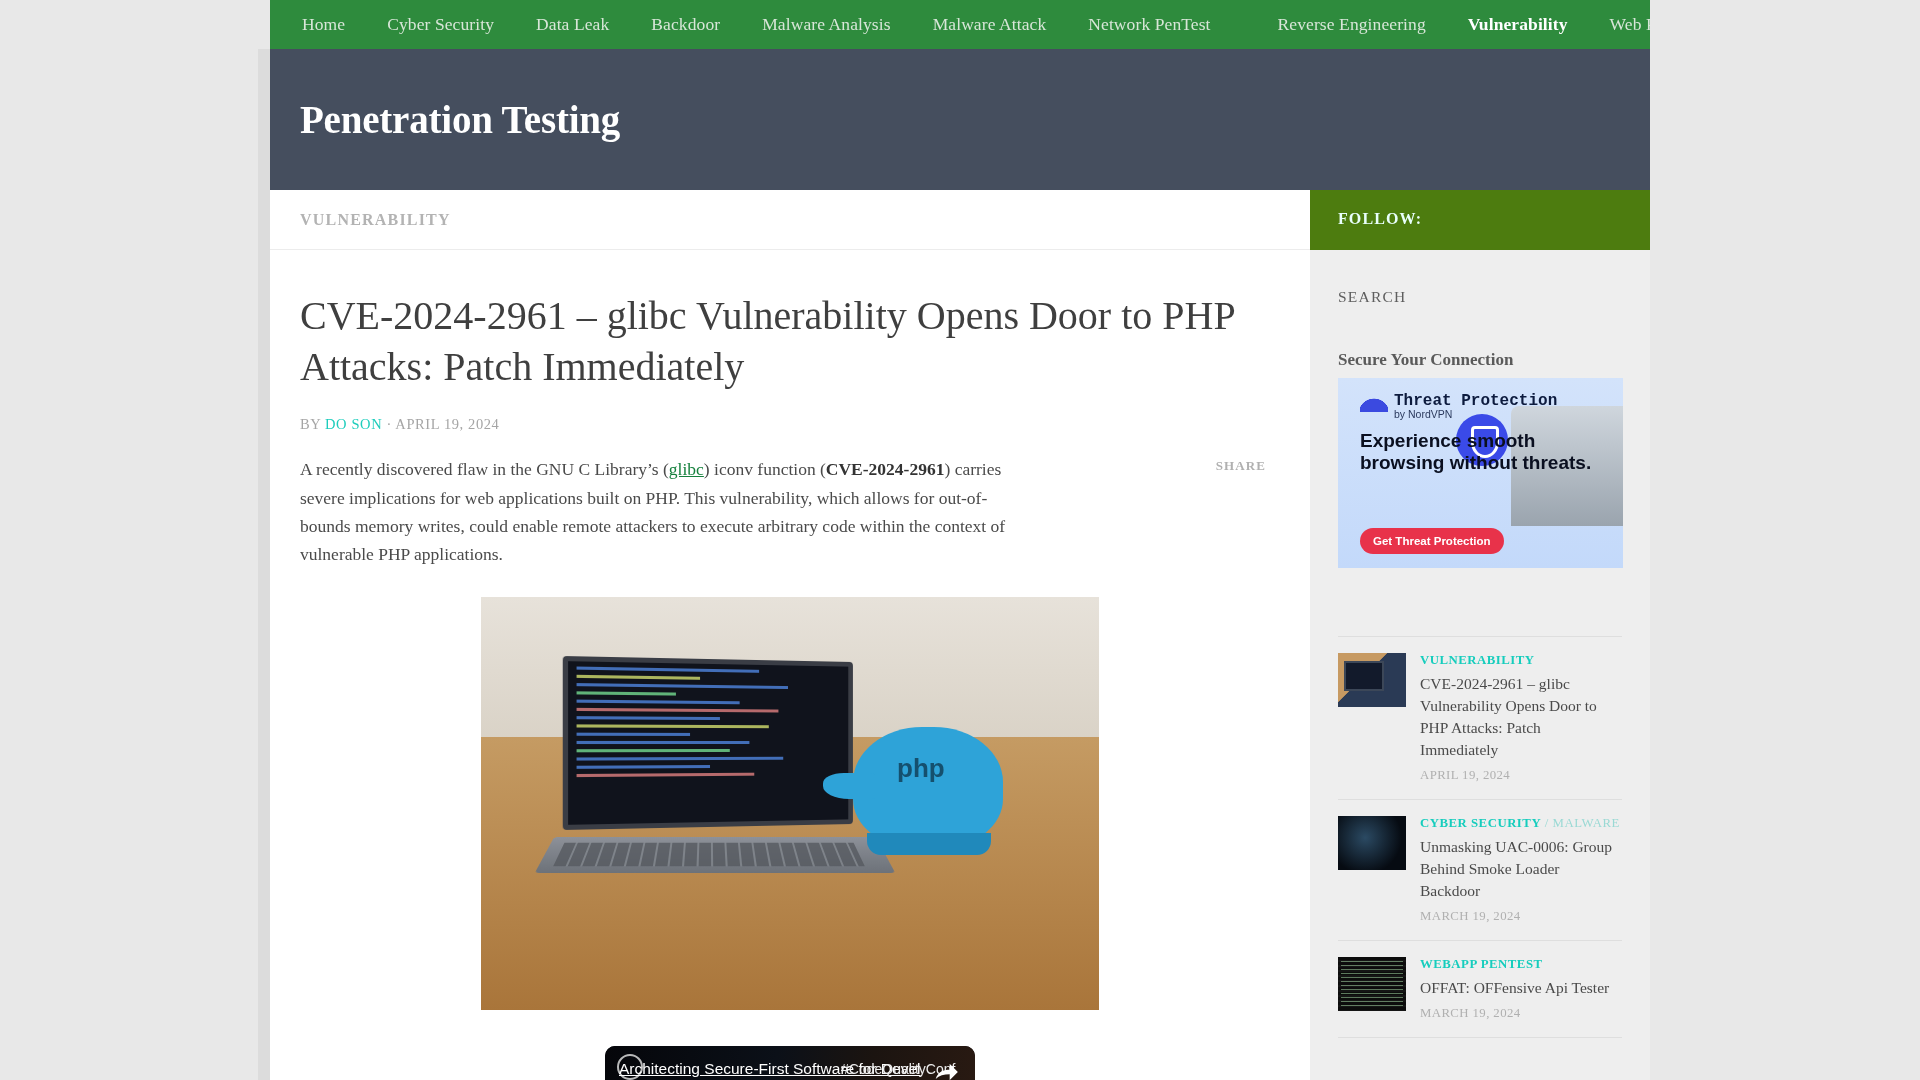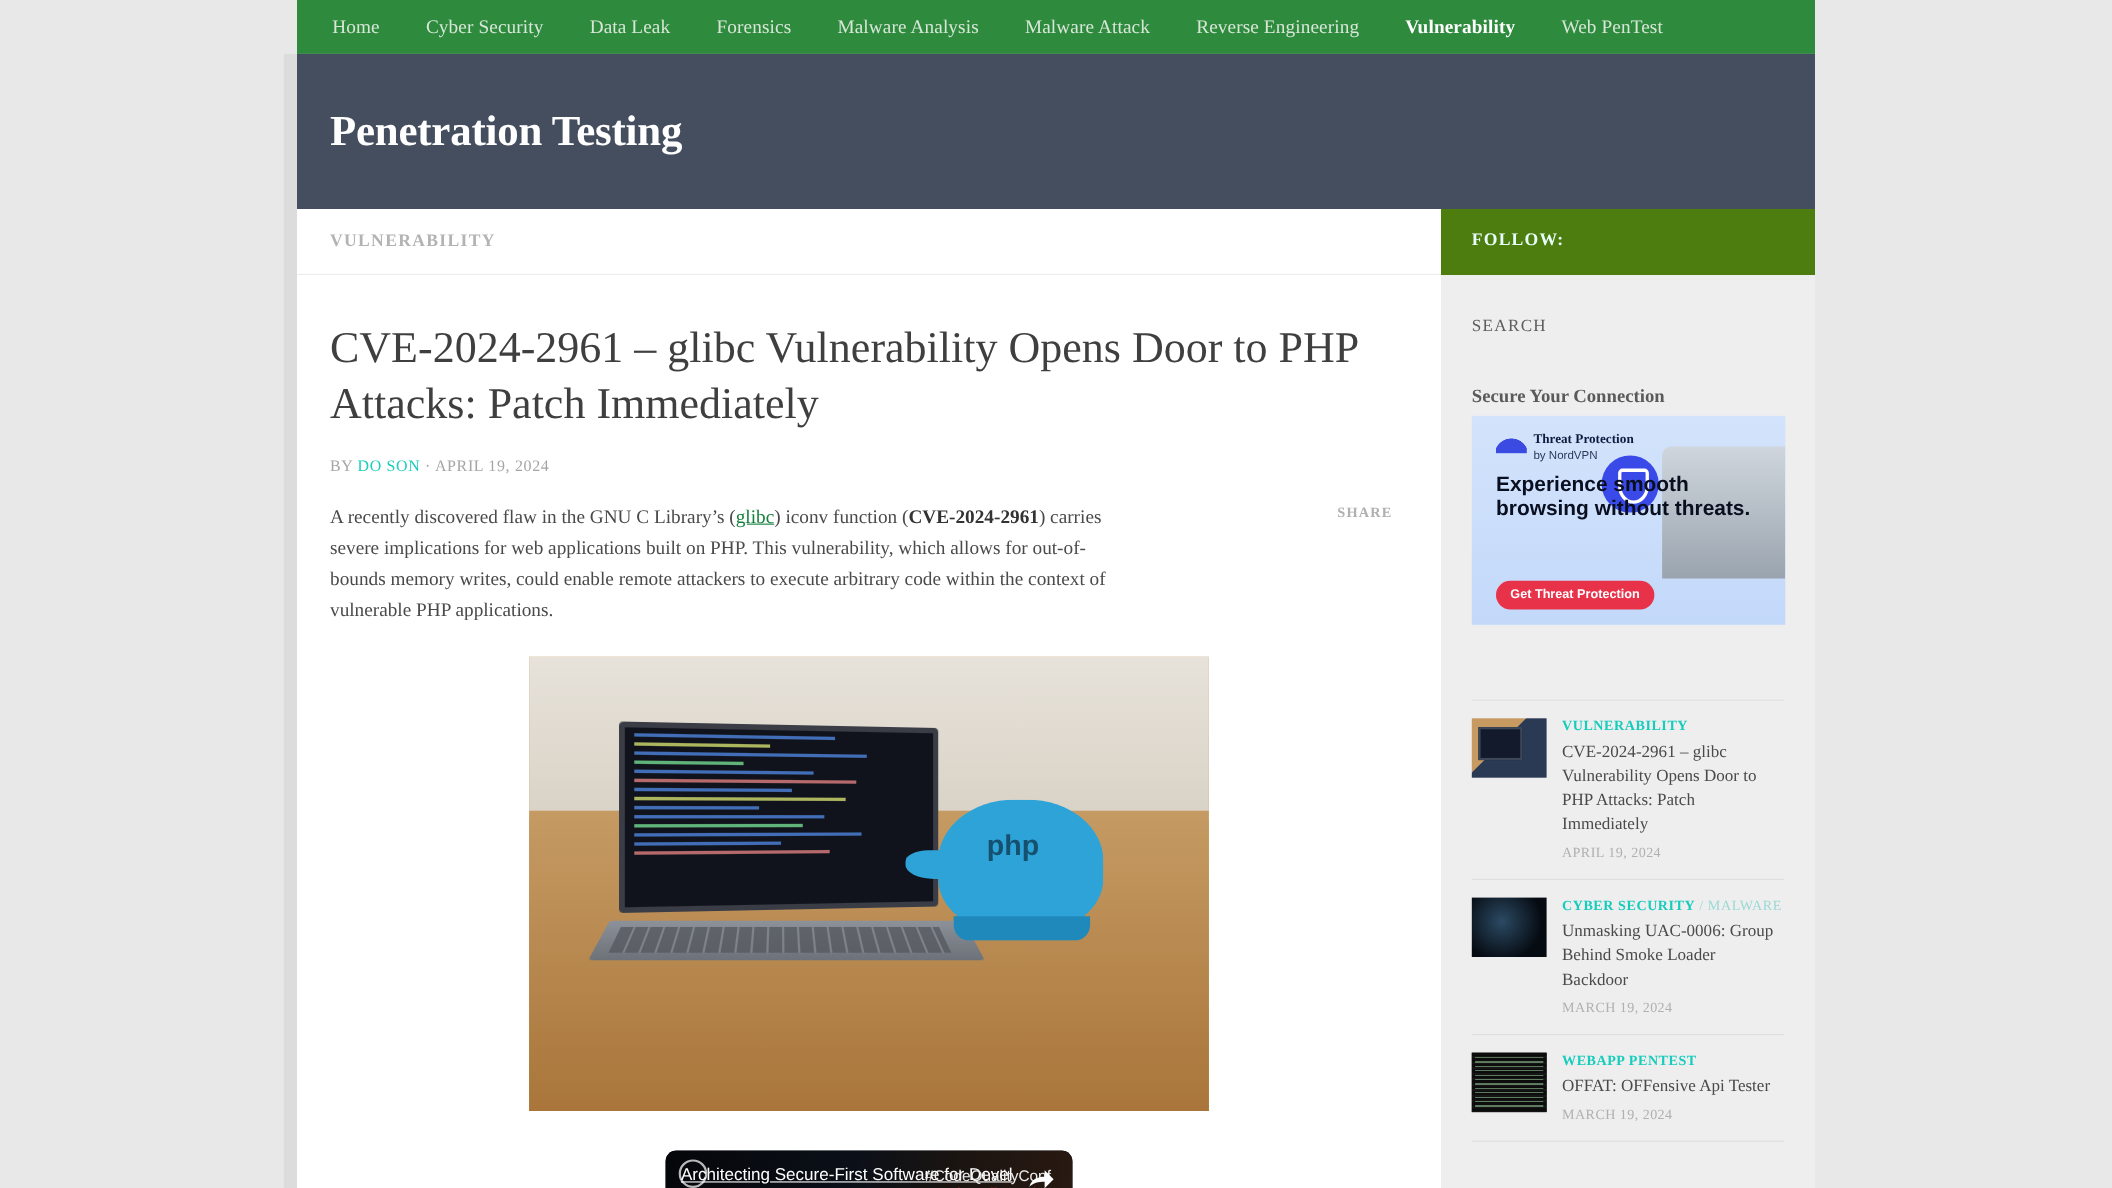--- a/index.html
+++ b/index.html
@@ -277,22 +277,22 @@
   }
   .ad {
     margin-left: 28px;
     width: 285px; height: 190px;
     background: linear-gradient(#d3e3fb, #c3d9fa);
     position: relative; overflow: hidden;
     cursor: pointer;
   }
   .ad .brand {
     position:absolute; left: 56px; top: 14px;
-    font-size: 12px; font-weight:bold; color:#0d1b3e;
-    font-family:Liberation Serif, serif;
+    font-size: 16px; font-weight:bold; color:#0d1b3e;
+    font-family:Liberation Mono, monospace;
   }
   .ad .brandsub {
     position:absolute; left: 56px; top: 30px;
     font-size: 10.5px; color:#2b3a5e;
     font-family:"Liberation Sans", sans-serif;
   }
   .ad .mark {
     position:absolute; left: 22px; top: 14px;
     width: 28px; height: 20px;
     background: radial-gradient(circle at 50% 110%, #3b4ae0 0 58%, transparent 60%);
@@ -388,23 +388,24 @@
 
   <div class="gutter-left"></div>
   <div class="gutter-right"></div>
   <div class="rail"></div>
 
   <nav class="topnav">
     <div class="navinner" id="nav-items">
         <div class="nav-item">Home</div>
         <div class="nav-item">Cyber Security</div>
         <div class="nav-item">Data Leak</div>
-        <div class="nav-item">Forensics</div>
+        <div class="nav-item">Backdoor</div>
         <div class="nav-item">Malware Analysis</div>
         <div class="nav-item">Malware Attack</div>
+        <div class="nav-item wide-gap">Network PenTest</div>
         <div class="nav-item">Reverse Engineering</div>
         <div class="nav-item active">Vulnerability</div>
         <div class="nav-item">Web PenTest</div>
       </div>
   </nav>
 
   <header class="site-header">
     <div class="site-title">Penetration Testing</div>
   </header>
 

